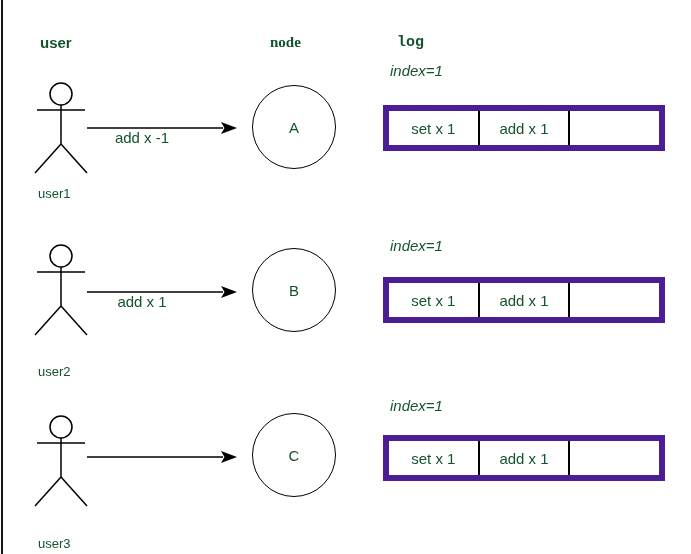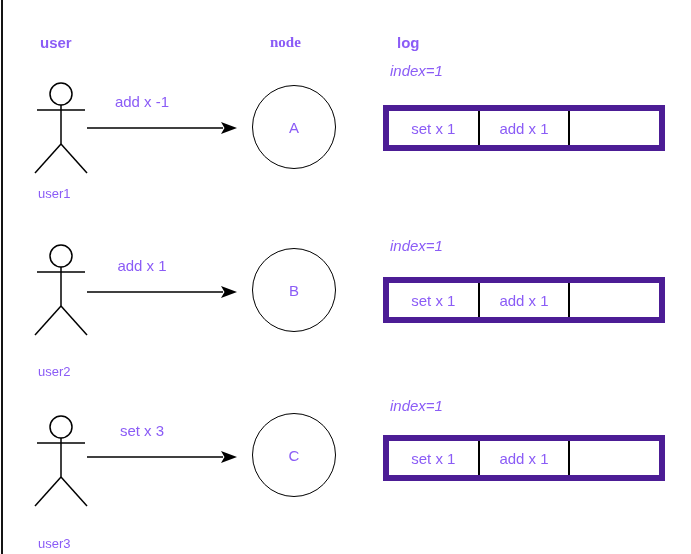--- a/index.html
+++ b/index.html
@@ -1,38 +1,38 @@
 <!DOCTYPE html>
 <html><head>
 <meta charset="utf-8">
 <style>
   html,body{margin:0;padding:0;background:#ffffff;}
   .canvas{
     position:relative;width:691px;height:554px;background:#ffffff;
-    font-family:"Liberation Sans",sans-serif;color:#8b5cf6;overflow:hidden;
+    font-family:"Liberation Sans",sans-serif;color:#14532d;overflow:hidden;
   }
   .page-edge-left{position:absolute;left:1px;top:0;width:2px;height:554px;background:#141414;}
 
   .col-header{position:absolute;top:34px;font-size:15px;font-weight:bold;white-space:nowrap;}
   .hdr-user{left:40px;}
   .hdr-node{left:270px;font-family:Liberation Serif, serif;}
-  .hdr-log{left:397px;}
+  .hdr-log{left:397px;font-family:Liberation Mono, monospace;}
 
   .fig{position:absolute;left:34px;width:56px;height:92px;}
   .fig.r1{top:82px}.fig.r2{top:244px}.fig.r3{top:415px}
   .fig svg{display:block;width:56px;height:92px;}
 
   .uname{position:absolute;left:38px;font-size:13px;white-space:nowrap;}
   .uname.r1{top:186px}.uname.r2{top:364px}.uname.r3{top:536px}
 
   .arrow{position:absolute;left:87px;width:150px;height:16px;}
   .arrow.r1{top:120px}.arrow.r2{top:284px}.arrow.r3{top:449px}
   .arrow svg{display:block;width:150px;height:16px;}
 
-  .msg{position:absolute;left:82px;width:120px;text-align:center;font-size:15px;white-space:nowrap;}
+  .msg{position:absolute;left:82px;width:120px;text-align:center;font-size:15px;white-space:nowrap;margin-top:36px;}
   .msg.r1{top:93px}.msg.r2{top:257px}.msg.r3{top:422px}
 
   .node{
     position:absolute;left:252px;width:84px;height:84px;box-sizing:border-box;
     border:1.5px solid #000;border-radius:50%;background:#fff;
     display:flex;align-items:center;justify-content:center;font-size:15px;
   }
   .node.r1{top:85px}.node.r2{top:248px}.node.r3{top:413px}
 
   .idx{position:absolute;left:390px;font-size:15px;white-space:nowrap;font-style:italic;}
@@ -116,21 +116,20 @@
   <div class="fig r3">
     <svg viewBox="0 0 56 92" xmlns="http://www.w3.org/2000/svg">
       <circle cx="27" cy="12" r="11" fill="none" stroke="#000" stroke-width="1.5"></circle>
       <line x1="27" y1="23" x2="27" y2="62" stroke="#000" stroke-width="1.5"></line>
       <line x1="3" y1="28" x2="51" y2="28" stroke="#000" stroke-width="1.5"></line>
       <line x1="27" y1="62" x2="1" y2="91" stroke="#000" stroke-width="1.5"></line>
       <line x1="27" y1="62" x2="53" y2="91" stroke="#000" stroke-width="1.5"></line>
     </svg>
   </div>
   <div class="uname r3">user3</div>
-  <div class="msg r3">set x 3</div>
   <div class="arrow r3">
     <svg viewBox="0 0 150 16" xmlns="http://www.w3.org/2000/svg">
       <line x1="0" y1="8" x2="136" y2="8" stroke="#000" stroke-width="1.5"></line>
       <path d="M150,8 L134,2 L137.5,8 L134,14 Z" fill="#000"></path>
     </svg>
   </div>
   <div class="node r3">
     <span>C</span>
   </div>
   <div class="idx r3">index=1</div>

